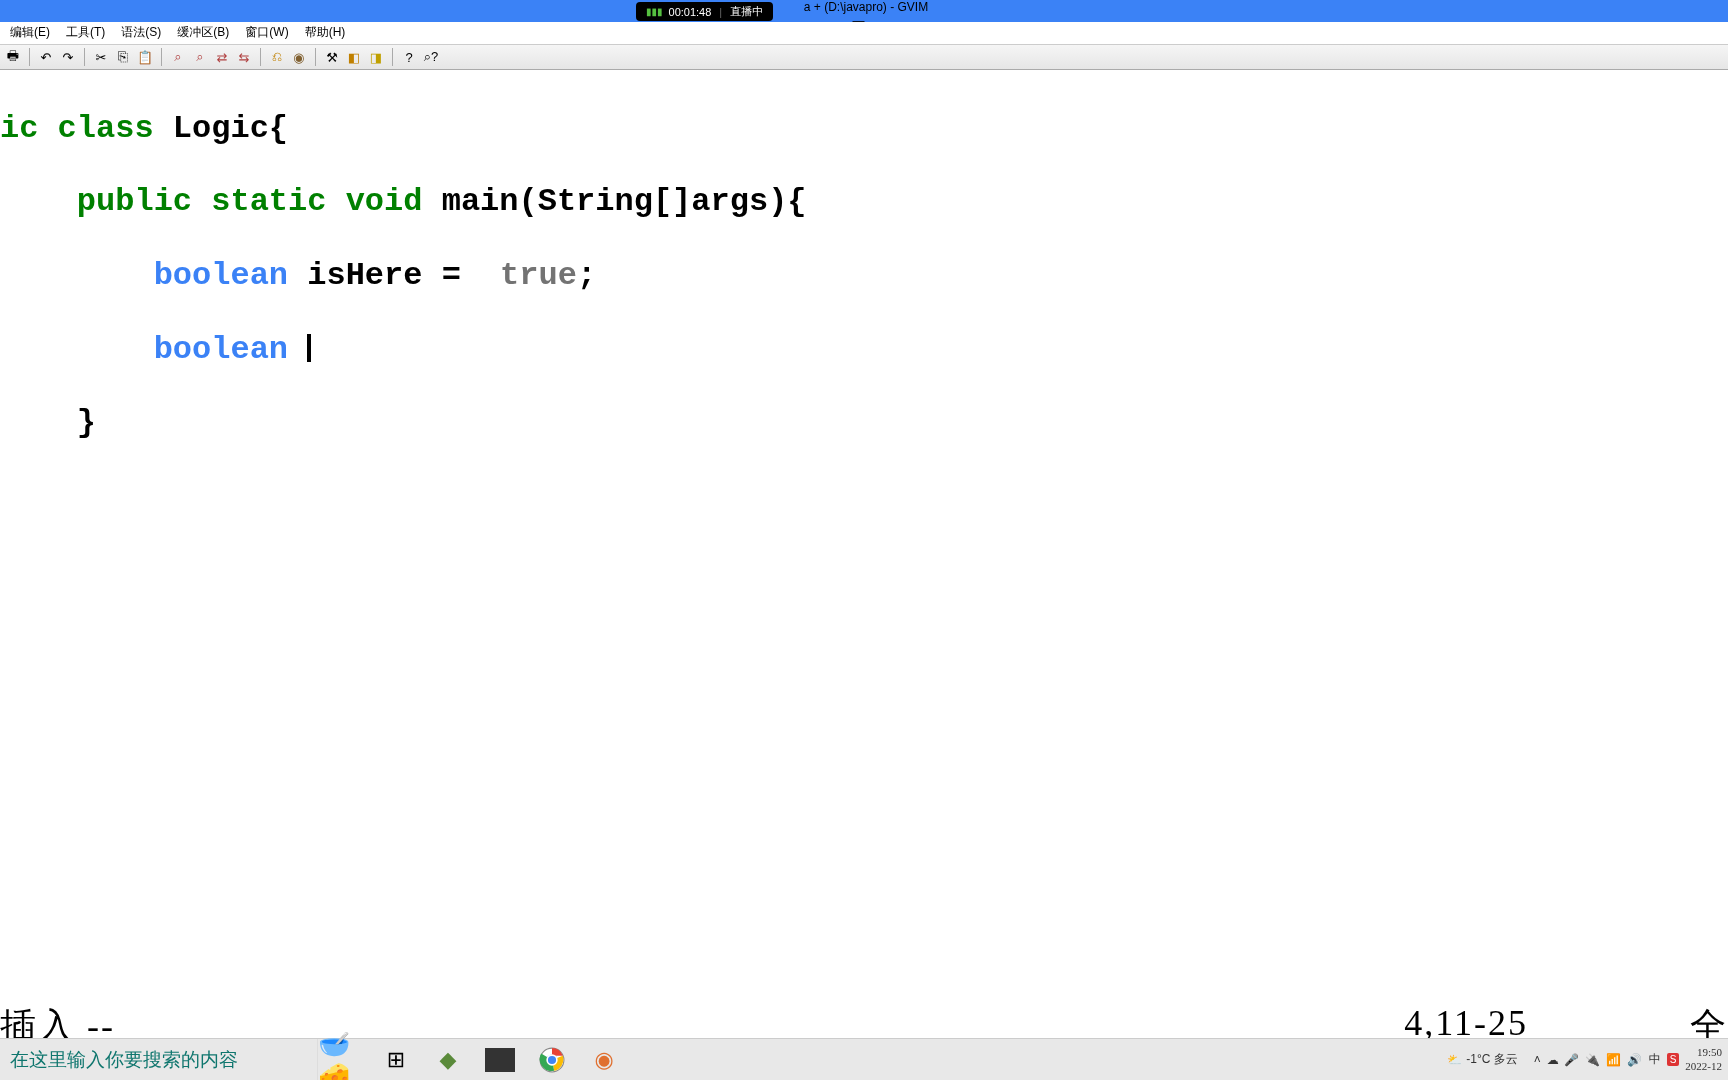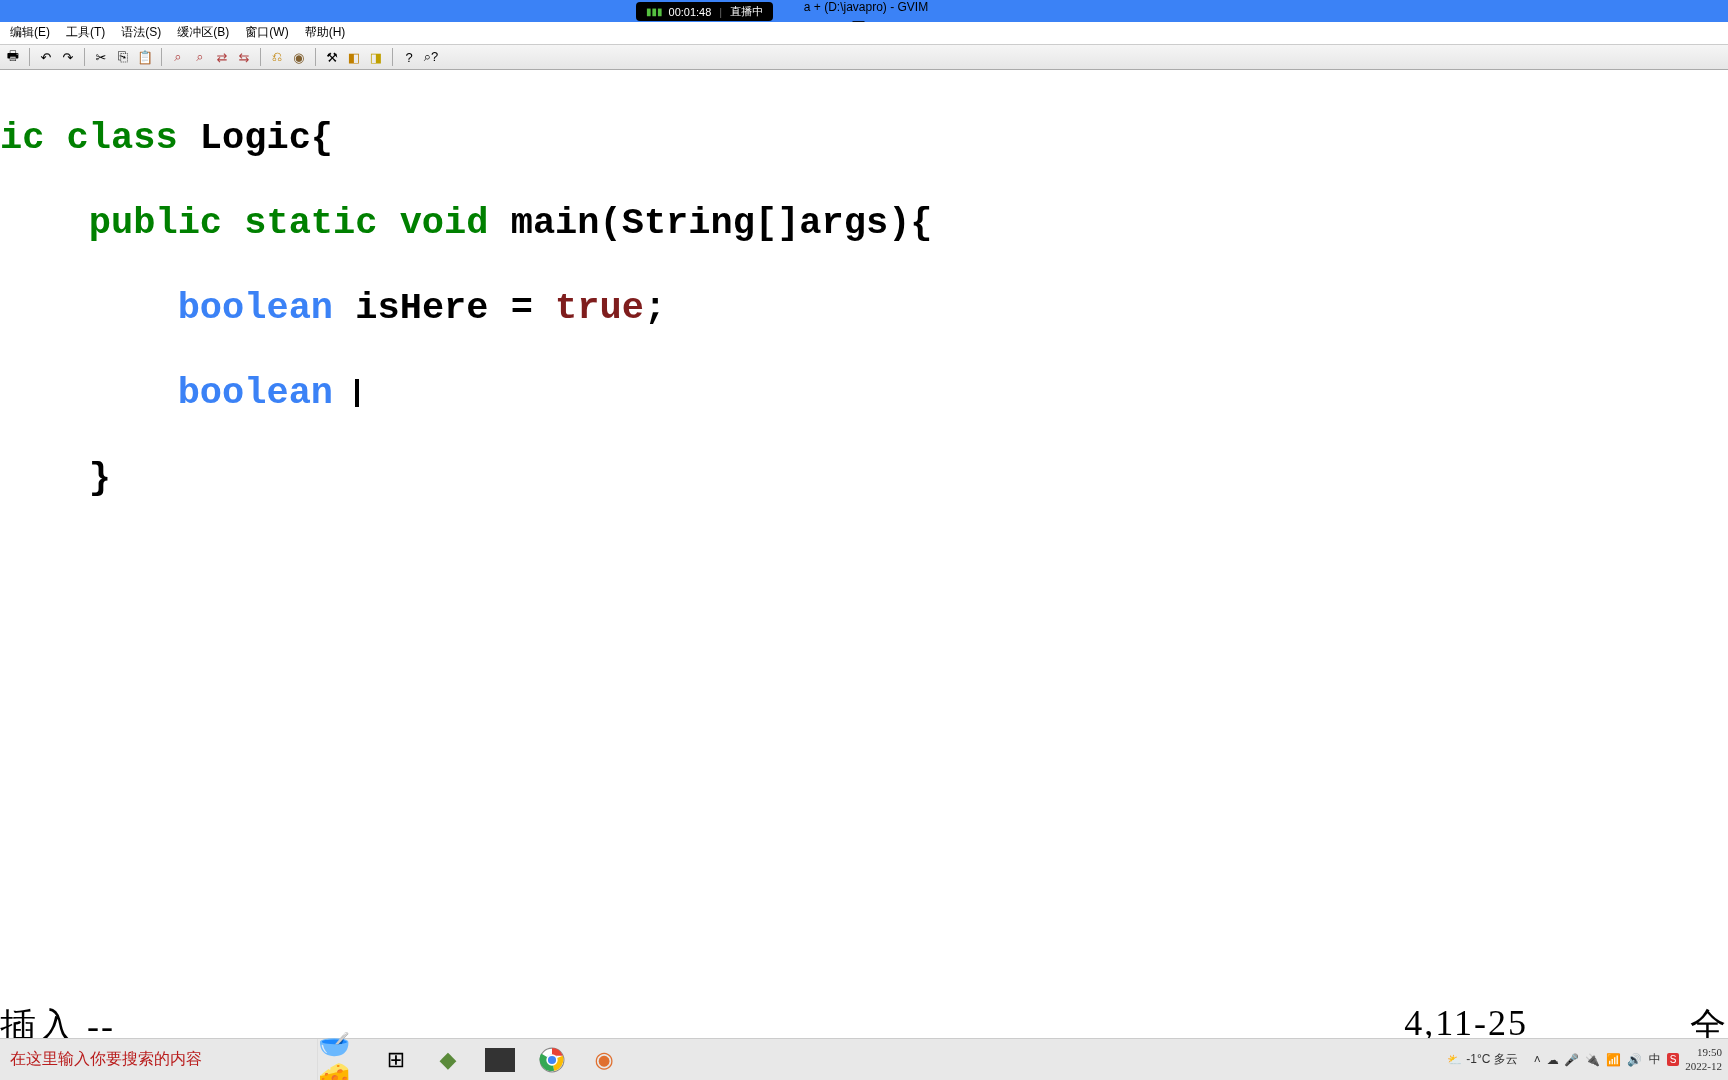--- a/index.html
+++ b/index.html
@@ -72,29 +72,29 @@
       justify-content: center;
       font-size: 13px;
     }
     .editor {
       position: absolute;
       left: 0;
       top: 70px;
       right: 0;
       bottom: 320px;
       font-family: "Consolas", "Courier New", monospace;
-      font-size: 37px;
+      font-size: 32px;
       line-height: 1.15;
       font-weight: bold;
       white-space: pre;
       padding-top: 4px;
     }
     .kw-green { color: #008000; }
     .kw-teal { color: #3b82f6; }
-    .kw-purple { color: #7f1d1d; }
+    .kw-purple { color: #737373; margin-left: 20px; }
     .code-black { color: #000; }
     .cursor-block {
       display: inline-block;
       width: 4px;
       height: 28px;
       background: #000;
       vertical-align: -4px;
     }
     .statusline {
       position: absolute;
@@ -123,22 +123,22 @@
       display: flex;
       align-items: center;
     }
     .search-box {
       width: 318px;
       height: 100%;
       border-right: 1px solid #ddd;
       display: flex;
       align-items: center;
       padding-left: 10px;
-      font-size: 16px;
-      color: #b91c1c;
+      font-size: 19px;
+      color: #0f766e;
     }
     .task-icons {
       display: flex;
       align-items: center;
       height: 100%;
     }
     .task-icon {
       width: 52px;
       height: 100%;
       display: flex;

